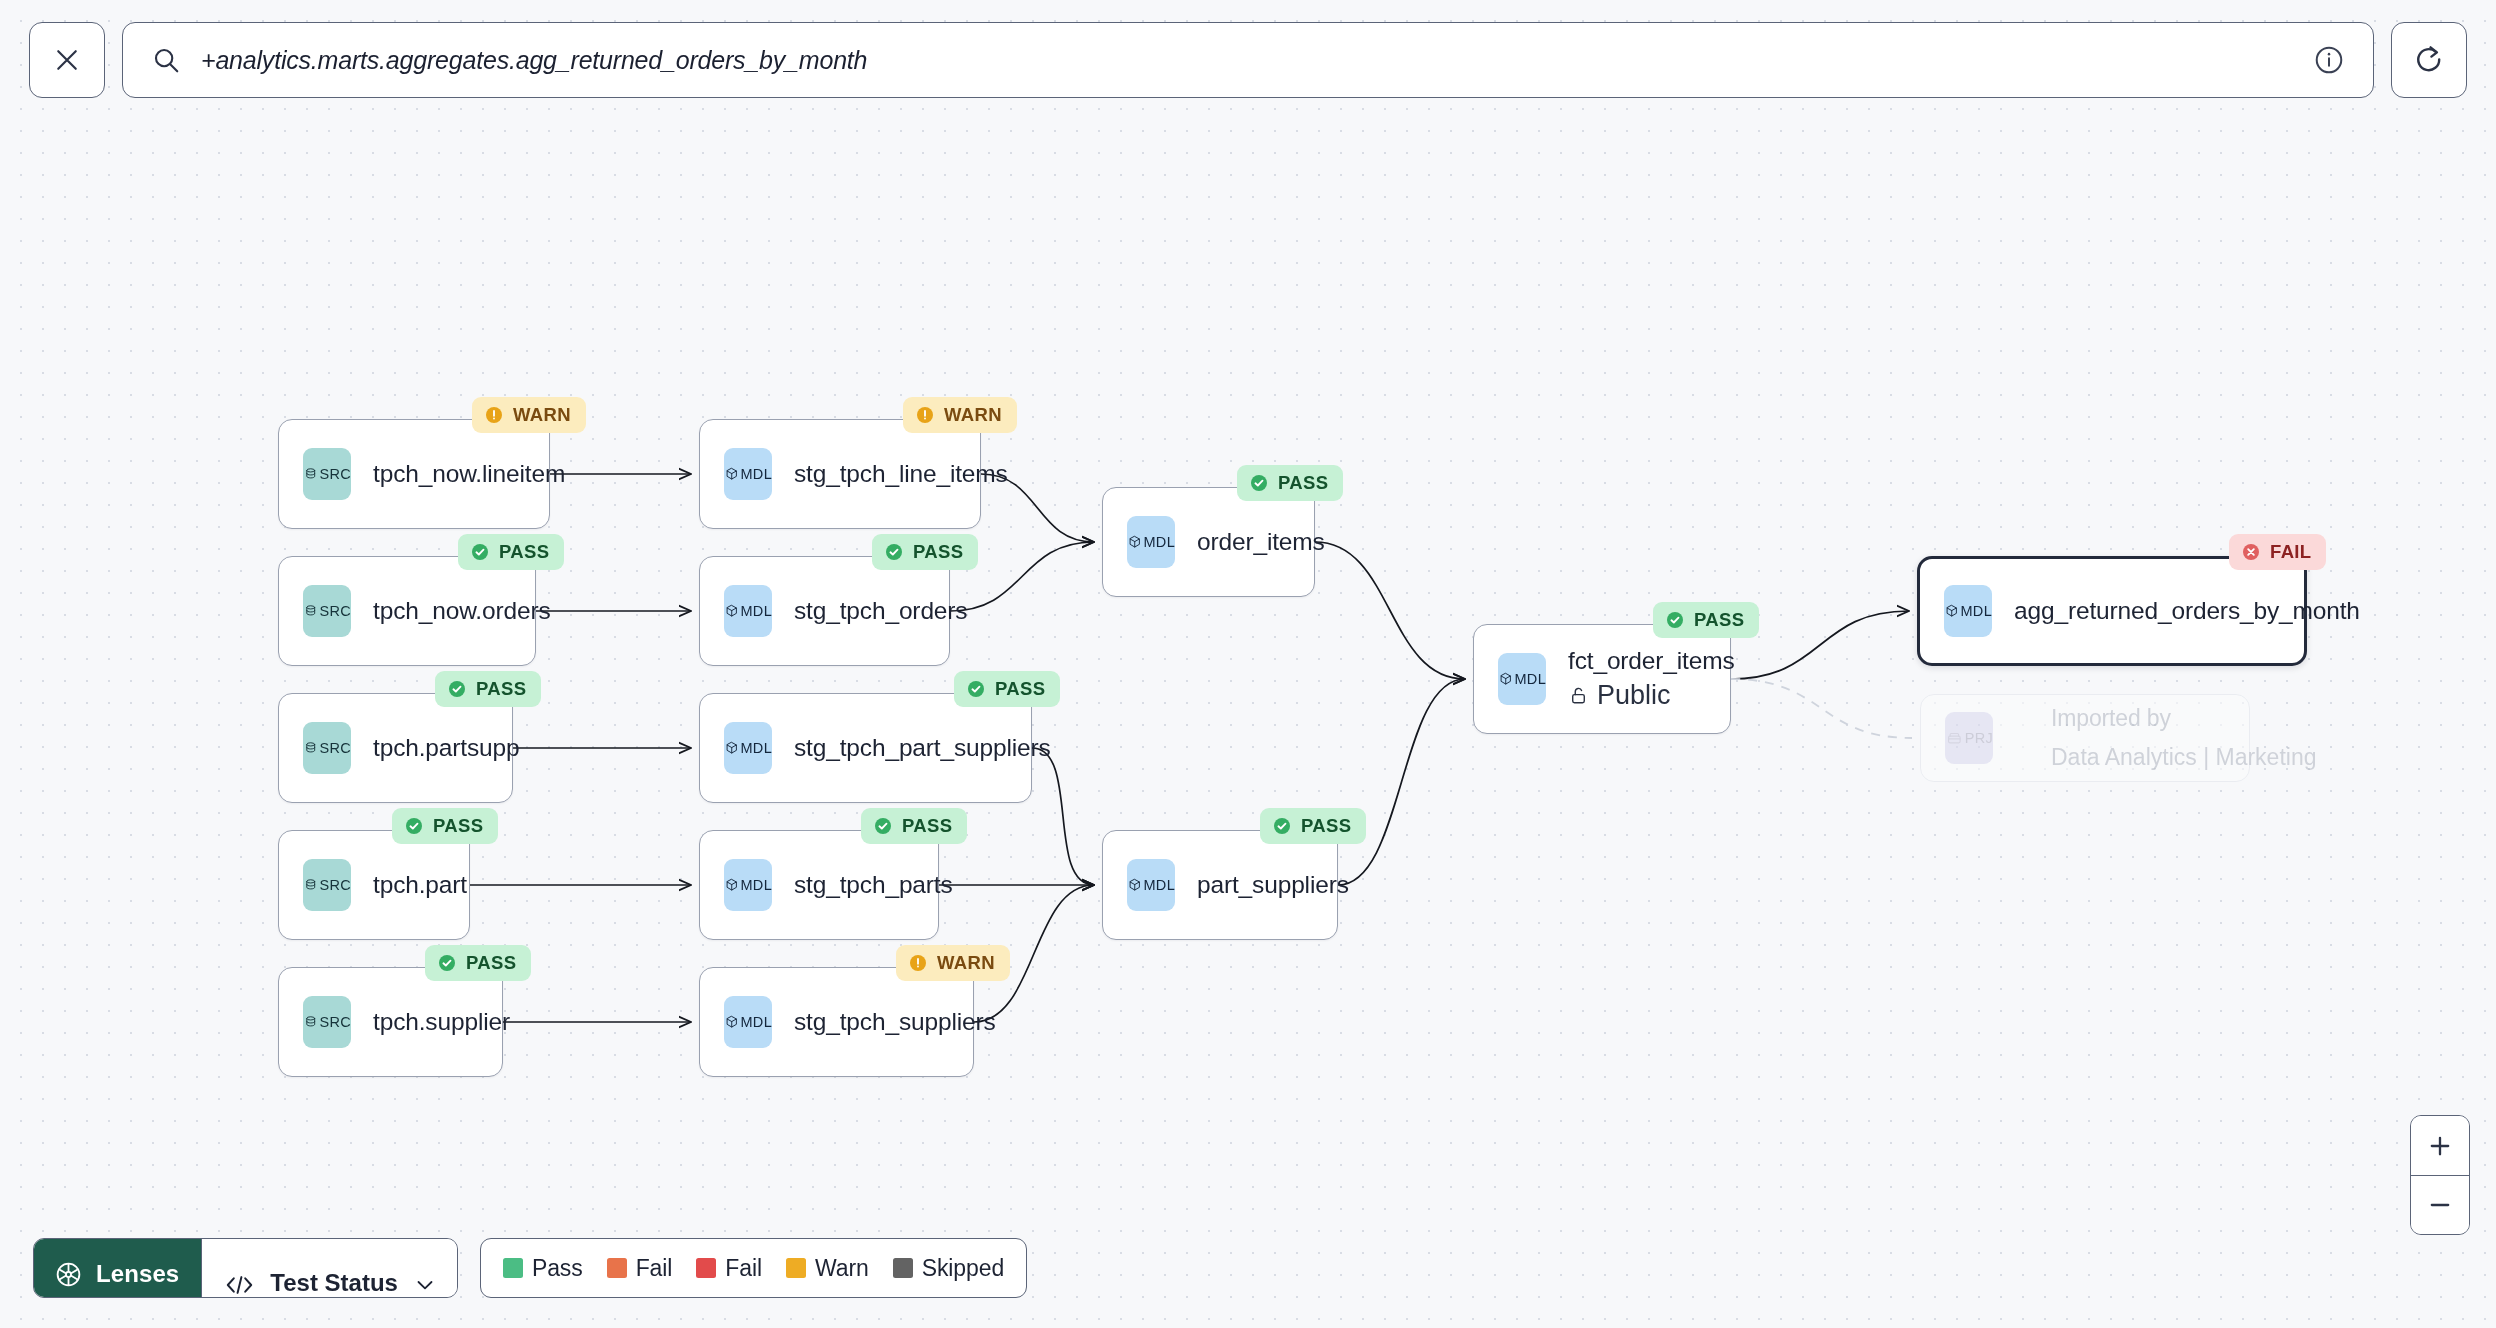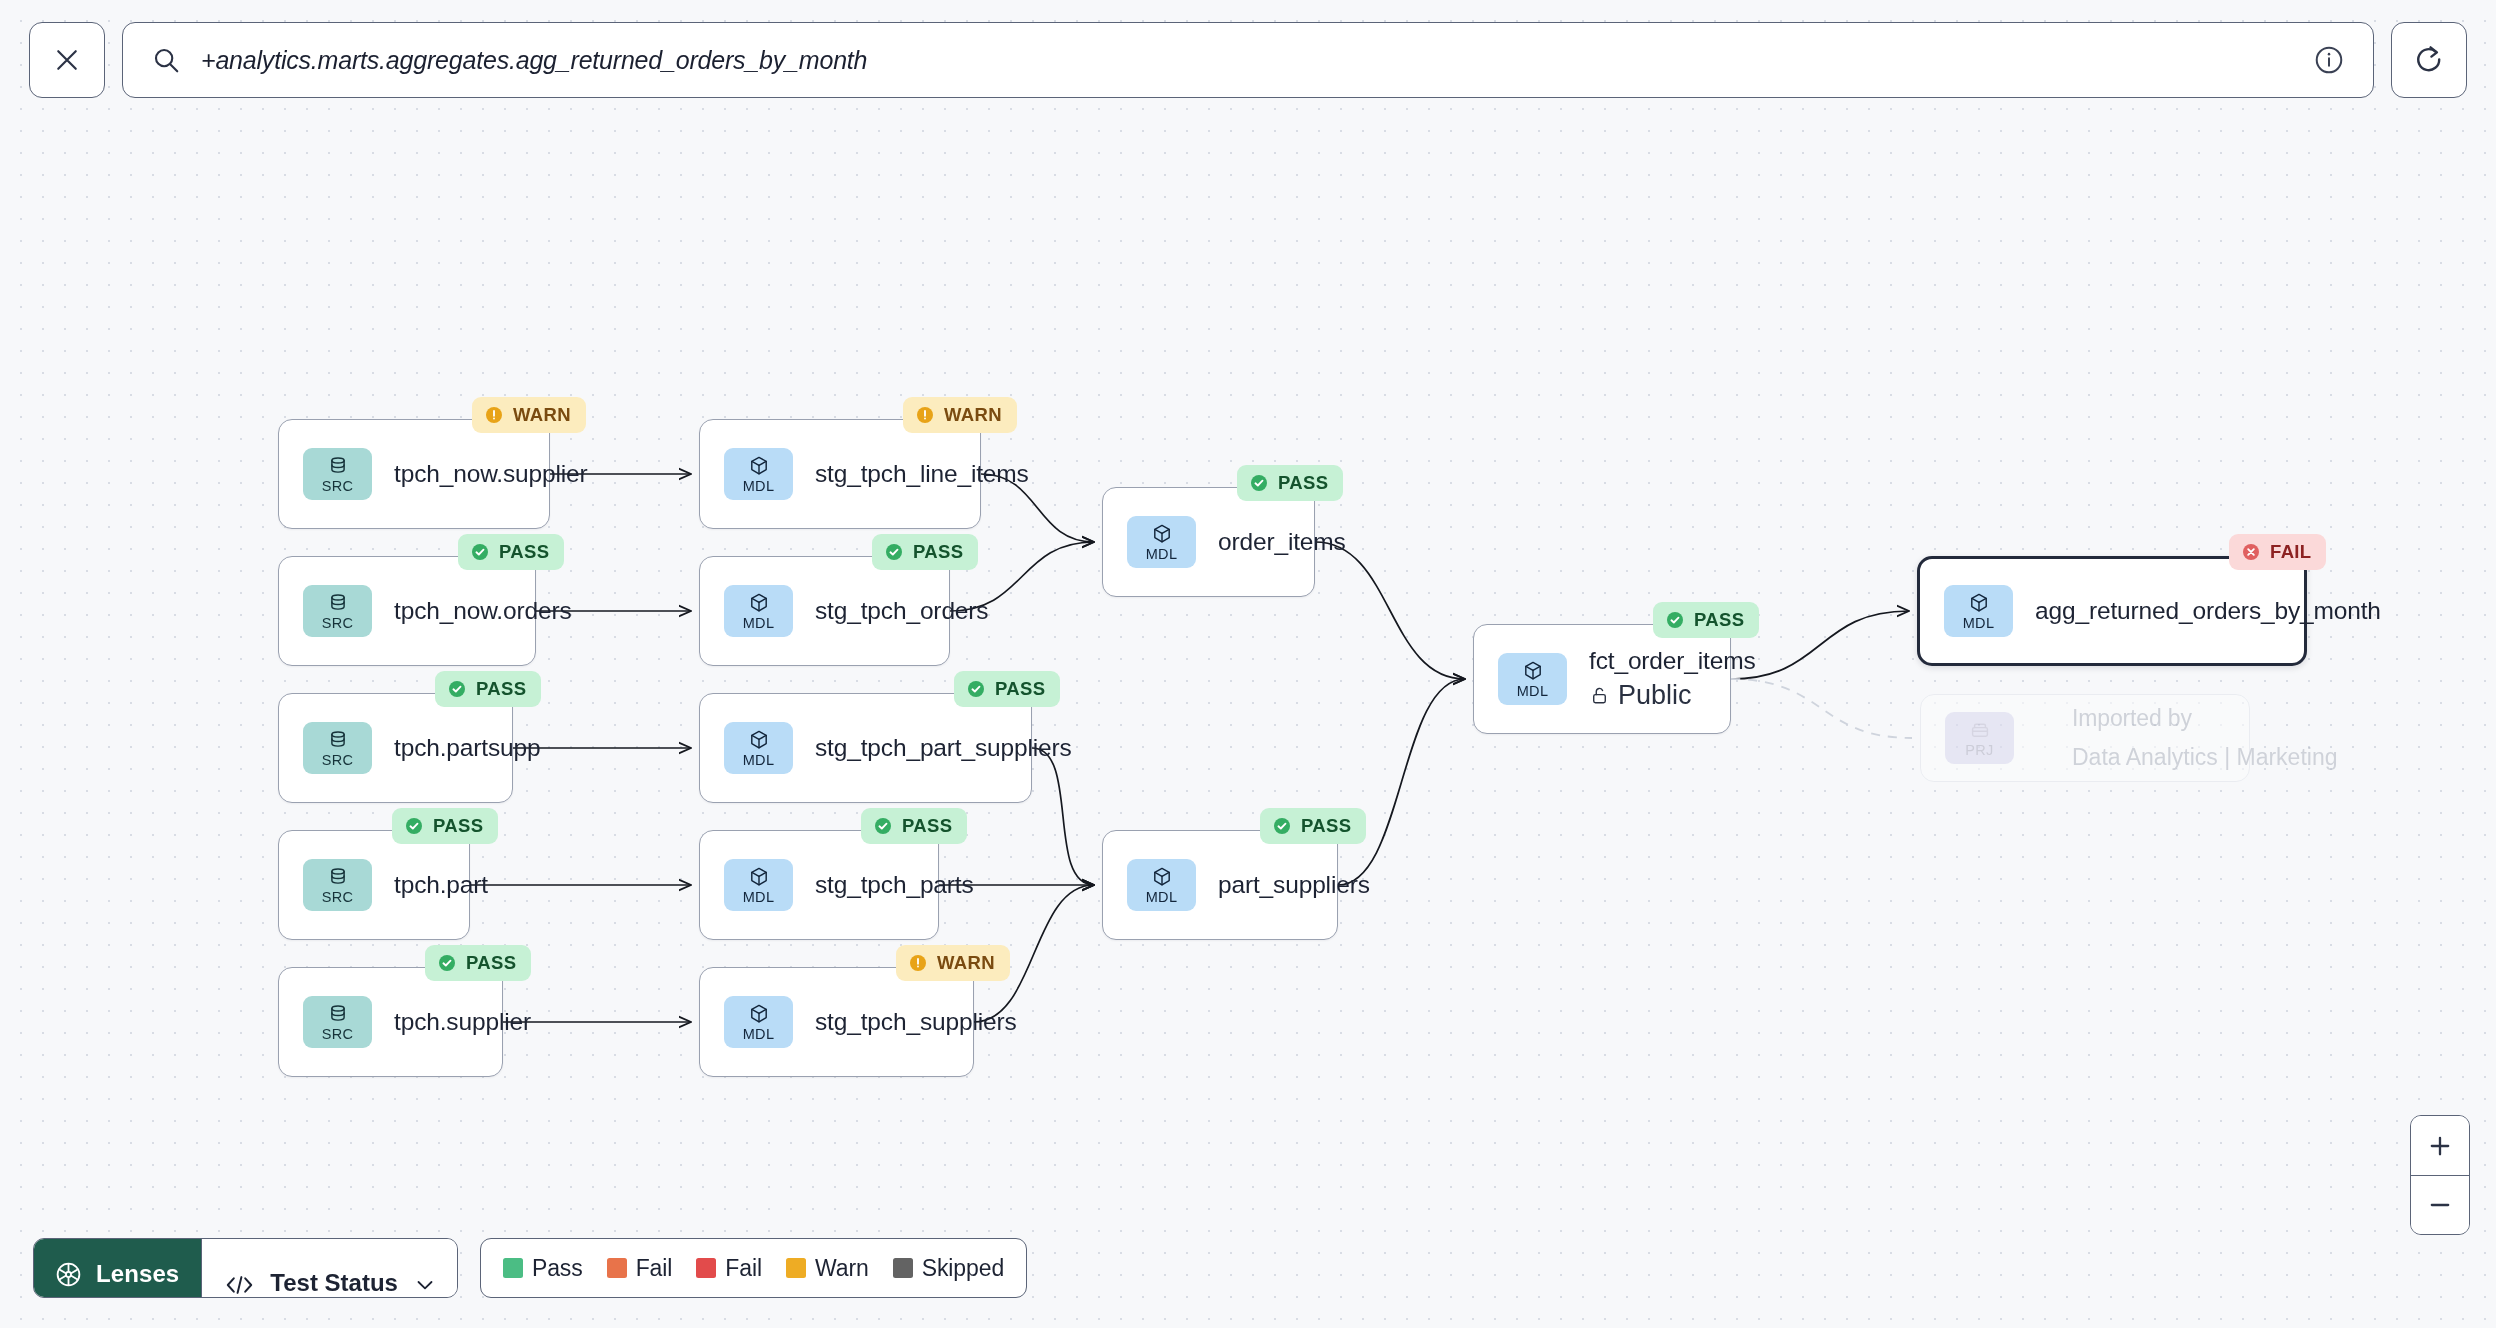--- a/index.html
+++ b/index.html
@@ -89,23 +89,23 @@
   }
   .node.ghost {
     border: 1.5px solid #e3e6ec;
     background: #fbfcfd;
     box-shadow: none;
     opacity: .62;
     z-index: 8;
   }
 
   .type-chip {
-    width: 69px; height: 52px;
+    width: 48px; height: 52px;
     border-radius: 9px;
-    display: flex; flex-direction: column;
+    display: flex; flex-direction: row;
     align-items: center; justify-content: center;
     gap: 1px;
     flex: none;
     margin-right: 22px;
   }
   .type-chip .tlabel {
     font-size: 14.5px;
     font-weight: 400;
     letter-spacing: .3px;
     line-height: 1;
@@ -275,21 +275,21 @@
         <div class="node" style="left: 278px; top: 419px; width: 272px; height: 110px;">
           <div class="type-chip chip-src">
             <svg width="24" height="24" viewBox="0 0 24 24" fill="none" stroke="#16333a" stroke-width="1.45" stroke-linecap="round" stroke-linejoin="round">
               <ellipse cx="12" cy="6.4" rx="6.1" ry="2.5"></ellipse>
               <path d="M5.9 6.4 V11 c0 1.4 2.7 2.5 6.1 2.5 s6.1-1.1 6.1-2.5 V6.4"></path>
               <path d="M5.9 11 v4.6 c0 1.4 2.7 2.5 6.1 2.5 s6.1-1.1 6.1-2.5 V11"></path>
             </svg>
             <span class="tlabel">SRC</span>
           </div>
           <div class="node-body">
-            <div class="node-title">tpch_now.supplier</div>
+            <div class="node-title">tpch_now.lineitem</div>
           </div>
         </div>
         <div class="badge badge-warn" style="left: 472px; top: 397px;">
           <svg class="bico" viewBox="0 0 24 24">
             <circle cx="12" cy="12" r="9.6" fill="#e8a317"></circle>
             <path d="M12 7.2 V13 M12 16.2 v0.1" fill="none" stroke="#ffffff" stroke-width="2.2" stroke-linecap="round" stroke-linejoin="round"></path>
           </svg>
           <span>WARN</span>
         </div>
         <div class="node" style="left: 278px; top: 556px; width: 258px; height: 110px;">

